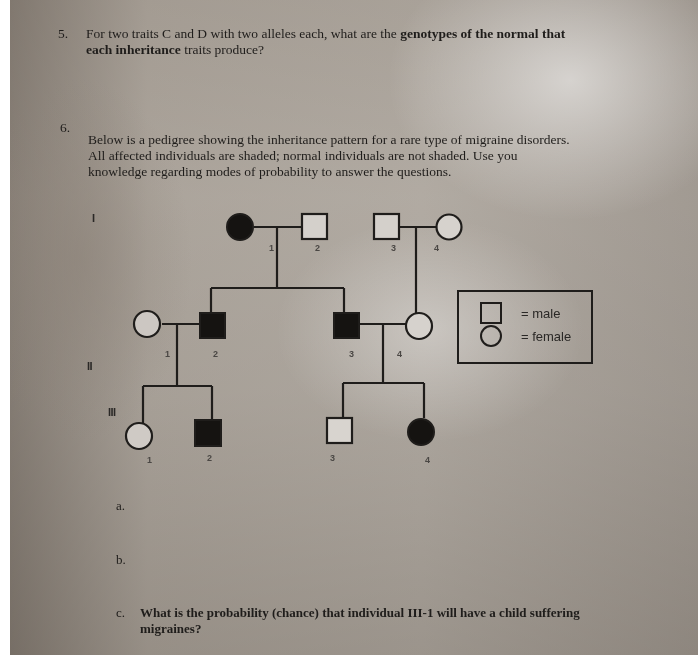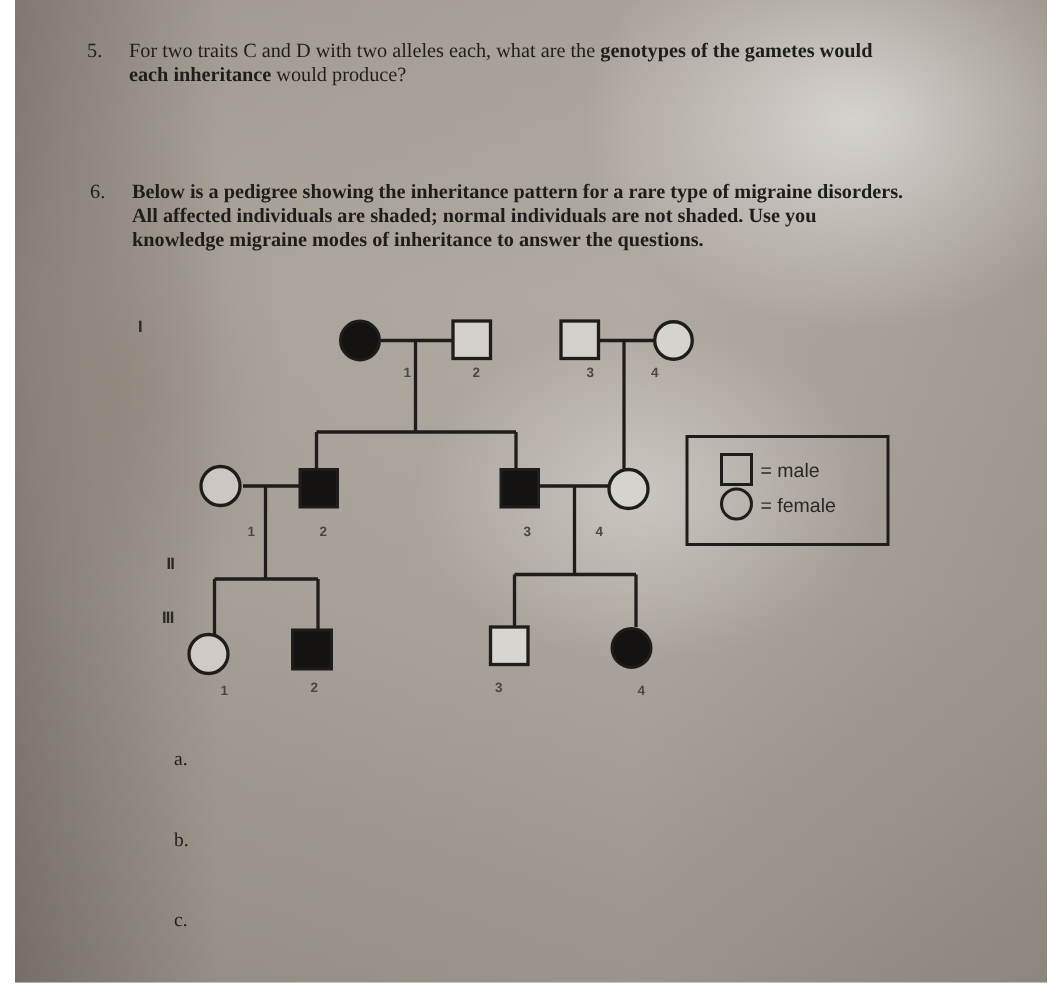--- a/index.html
+++ b/index.html
@@ -22,45 +22,45 @@
   .q { position: absolute; font-size: 13.5px; line-height: 16px; color: #1f1d1b; }
   .q b { font-weight: bold; }
   .num { position: absolute; font-size: 13.5px; }
   .gen-label { position: absolute; font-family: "Liberation Sans", sans-serif; font-weight: bold; font-size: 11px; color: #2a2826; letter-spacing: -0.5px; }
   .ind-num { position: absolute; font-family: "Liberation Sans", sans-serif; font-size: 9px; font-weight: bold; color: #4a4744; }
   svg.pedigree { position: absolute; left: 0; top: 0; }
   .legend {
     position: absolute; left: 457px; top: 290px; width: 136px; height: 74px;
     border: 2px solid #1f1d1b; box-sizing: border-box;
   }
-  .legend-row { position: absolute; left: 20px; display: flex; align-items: center; gap: 4px; }
+  .legend-row { position: absolute; left: 20px; display: flex; align-items: center; gap: 18px; }
   .legend-label { font-family: "Liberation Sans", sans-serif; font-size: 13px; color: #2a2826; }
   .sub { position: absolute; font-size: 13px; line-height: 16px; font-weight: bold; color: #1f1d1b; }
   .sub .letter { position: absolute; left: -24px; font-weight: normal; }
 </style>
 </head>
 <body>
 
 <div class="photo"></div>
 
 <div class="num" style="left:58px; top:26px;">5.</div>
 <div class="q" style="left:86px; top:26px; width:570px;">
-  <span>For two traits C and D with two alleles each, what are the </span><b>genotypes of the gametes would</b><br>
-  <b>each inheritance</b><span> would produce?</span>
+  <span>For two traits C and D with two alleles each, what are the </span><b>genotypes of the normal that</b><br>
+  <b>each inheritance</b><span> traits produce?</span>
 </div>
 
 <div class="num" style="left:60px; top:120px;">6.</div>
-<div class="q" style="left:88px; top:120px; width:590px; font-weight:bold;">
+<div class="q" style="left:88px; top:132px; width:590px; font-weight:normal;">
   <div>Below is a pedigree showing the inheritance pattern for a rare type of migraine disorders.</div>
   <div>All affected individuals are shaded; normal individuals are not shaded. Use you</div>
-  <div>knowledge migraine modes of inheritance to answer the questions.</div>
+  <div>knowledge regarding modes of probability to answer the questions.</div>
 </div>
 
 <div class="gen-label" style="left:92px; top:212px;">I</div>
-<div class="gen-label" style="left:87px; top:370px;margin-left:24px;">II</div>
+<div class="gen-label" style="left:87px; top:360px;">II</div>
 <div class="gen-label" style="left:108px; top:406px;">III</div>
 
 <svg class="pedigree" width="700" height="657" viewBox="0 0 700 657">
   <g stroke="#1f1d1b" stroke-width="2.2" fill="none">
 
     <line x1="254" y1="227" x2="302" y2="227"></line>
     <line x1="277" y1="227" x2="277" y2="288"></line>
     <line x1="211" y1="288" x2="344" y2="288"></line>
     <line x1="211" y1="288" x2="211" y2="316"></line>
     <line x1="344" y1="288" x2="344" y2="316"></line>
@@ -128,13 +128,15 @@
 </div>
 
 <div class="sub" style="left:140px; top:498px; width:520px;">
   <span class="letter">a.</span>
 </div>
 <div class="sub" style="left:140px; top:552px; width:520px;">
   <span class="letter">b.</span>
 </div>
 <div class="sub" style="left:140px; top:605px; width:520px;">
   <span class="letter">c.</span>
+  <div>What is the probability (chance) that individual III-1 will have a child suffering</div>
+  <div>migraines?</div>
 </div>
 
 </body></html>

